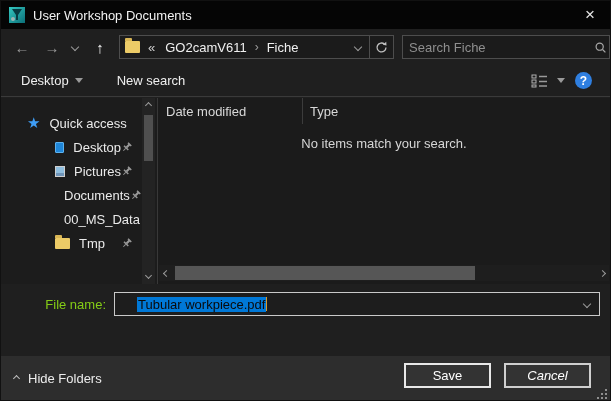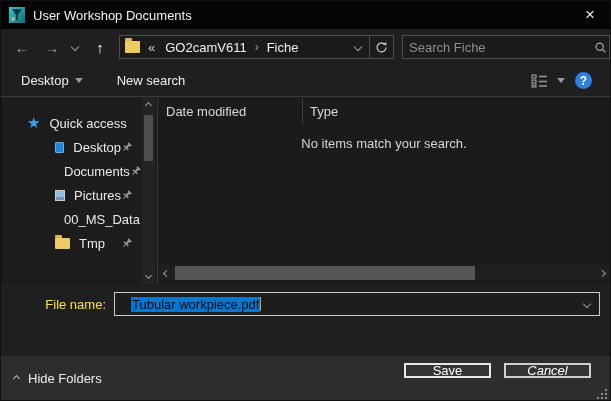--- a/index.html
+++ b/index.html
@@ -103,34 +103,34 @@
 
   .hscroll { position:absolute; left:1px; right:1px; bottom:3px; height:16px; background:#1e1e1e;
     display:flex; align-items:center; }
   .hs-btn { width:14px; display:flex; justify-content:center; }
   .hs-btn .chev { width:5px; height:5px; }
   .hs-thumb { width:300px; height:14px; background:#565656; margin-left:2px; }
 
   
   .fields { position:absolute; left:0; top:283px; right:0; height:72px; padding-top:7px; }
   .frow { display:flex; align-items:center; height:26px; margin-bottom:4px; }
-  .flabel { width:105px; text-align:right; color:#fde047; }
+  .flabel { width:105px; text-align:right; color:#84cc16; }
   .combo { position:relative; flex:1; height:24px; margin:0 10px 0 8px; background:#1d1d1d;
-    border:1px solid #9a9a9a; display:flex; align-items:center; padding:0 24px 0 16px; }
+    border:1px solid #9a9a9a; display:flex; align-items:center; padding:0 24px 0 22px; }
   .combo.focused { border-color:#c9c9c9; }
   .combo .chev { position:absolute; right:9px; top:8px; }
   .sel-text { background:#0078d7; color:#0a0a0a; padding:0 1px; }
   .caret-bar { display:inline-block; width:1px; height:14px; background:#d79a2e; vertical-align:middle; }
   .combo-val { color:#f0f0f0; }
 
   
   .footer { position:absolute; left:0; top:355px; right:0; height:46px; background:#2d2d2d; }
   .hidefolders { position:absolute; left:13px; top:15px; display:flex; align-items:center; gap:9px; color:#ececec; }
   .hidefolders .chev { width:5px; height:5px; border-color:#bdbdbd; }
-  .btn { position:absolute; top:7px; width:87px; height:15px; background:#333333; color:#ffffff;
+  .btn { position:absolute; top:7px; width:87px; height:25px; background:#333333; color:#ffffff;
     font-size:13px; display:flex; align-items:center; justify-content:center; }
   .btn-save { right:119px; border:2px solid #e8e8e8; }
   .btn-cancel { right:19px; border:2px solid #cfcfcf;font-style:italic; }
   .grip { position:absolute; right:3px; bottom:3px; width:10px; height:10px; }
   .grip i { position:absolute; width:2px; height:2px; background:#8f8f8f; }
   .g1{right:0;bottom:0}.g2{right:4px;bottom:0}.g3{right:8px;bottom:0}
   .g4{right:0;bottom:4px}.g5{right:4px;bottom:4px}.g6{right:0;bottom:8px}
 </style>
 </head>
 <body>
@@ -226,35 +226,35 @@
             <rect x="5" y="2" width="6" height="2"></rect>
               <rect x="6.6" y="3" width="2.8" height="6"></rect>
             <rect x="4" y="8.6" width="8" height="2"></rect>
               <rect x="7.5" y="10.6" width="1.2" height="4.4"></rect>
           </g>
         </svg>
       </div>
 
 
       <div class="side-item child">
+        <span class="pic-ico"></span>
+        <span class="side-label">Pictures</span>
+        <svg class="pin" viewBox="0 0 16 16">
+          <g transform="rotate(45 8 8)" fill="#9a9a9a">
+            <rect x="5" y="2" width="6" height="2"></rect>
+              <rect x="6.6" y="3" width="2.8" height="6"></rect>
+            <rect x="4" y="8.6" width="8" height="2"></rect>
+              <rect x="7.5" y="10.6" width="1.2" height="4.4"></rect>
+          </g>
+        </svg>
+      </div>
+
+      <div class="side-item child">
         <span class="doc-ico"></span>
         <span class="side-label">Documents</span>
-        <svg class="pin" viewBox="0 0 16 16">
-          <g transform="rotate(45 8 8)" fill="#9a9a9a">
-            <rect x="5" y="2" width="6" height="2"></rect>
-              <rect x="6.6" y="3" width="2.8" height="6"></rect>
-            <rect x="4" y="8.6" width="8" height="2"></rect>
-              <rect x="7.5" y="10.6" width="1.2" height="4.4"></rect>
-          </g>
-        </svg>
-      </div>
-
-      <div class="side-item child">
-        <span class="pic-ico"></span>
-        <span class="side-label">Pictures</span>
         <svg class="pin" viewBox="0 0 16 16">
           <g transform="rotate(45 8 8)" fill="#9a9a9a">
             <rect x="5" y="2" width="6" height="2"></rect>
               <rect x="6.6" y="3" width="2.8" height="6"></rect>
             <rect x="4" y="8.6" width="8" height="2"></rect>
               <rect x="7.5" y="10.6" width="1.2" height="4.4"></rect>
           </g>
         </svg>
       </div>
 

